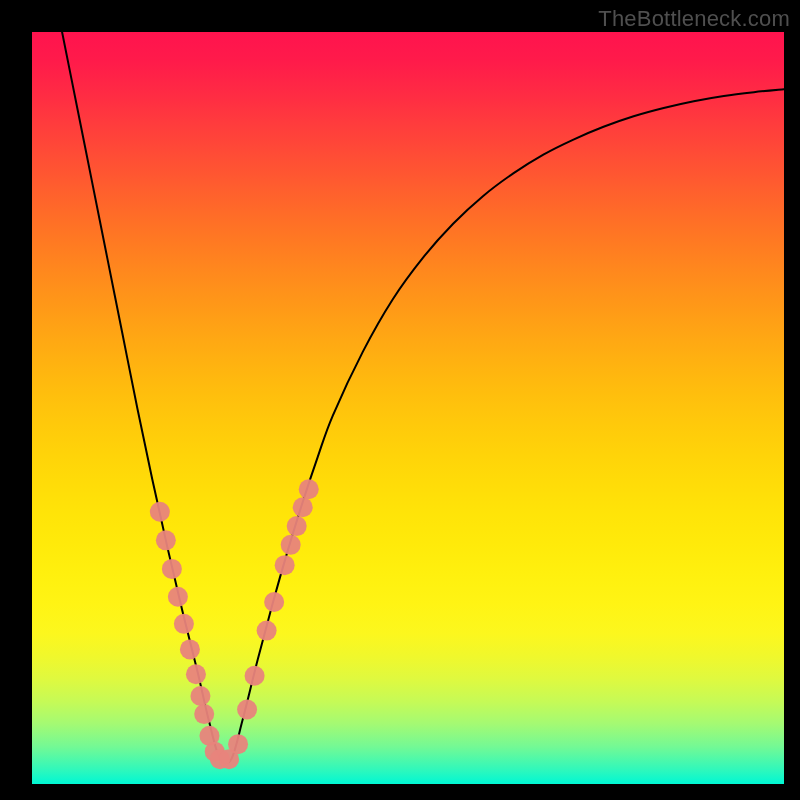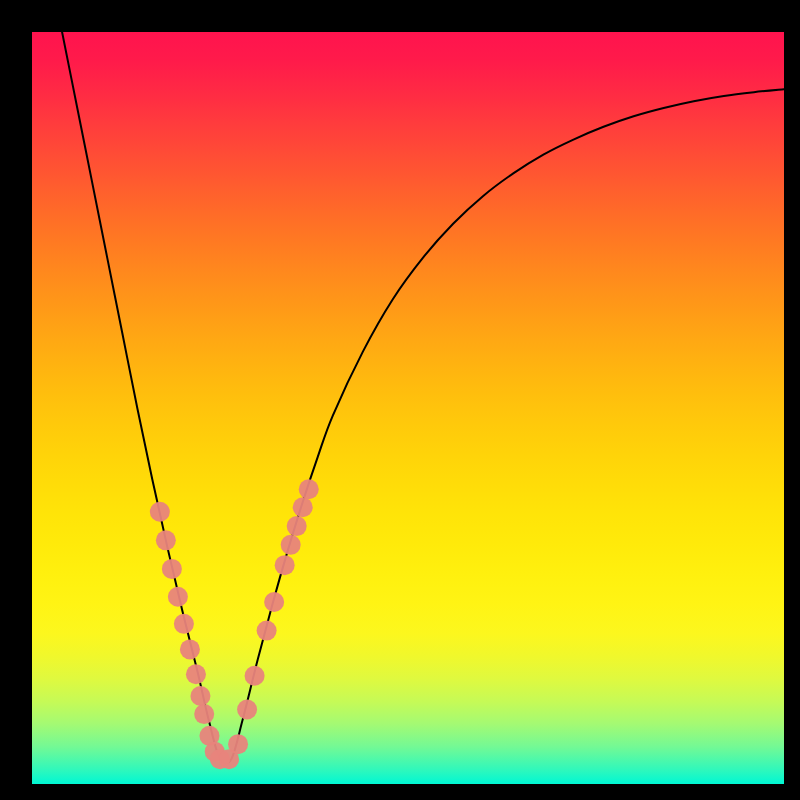--- a/index.html
+++ b/index.html
@@ -114,13 +114,14 @@
           <circle cx="234.62" cy="598.59" r="10" class="dot"></circle>
           <circle cx="242.14" cy="570.02" r="10" class="dot"></circle>
           <circle cx="252.67" cy="533.17" r="10" class="dot"></circle>
           <circle cx="258.69" cy="512.86" r="10" class="dot"></circle>
           <circle cx="264.70" cy="494.06" r="10" class="dot"></circle>
           <circle cx="270.72" cy="475.26" r="10" class="dot"></circle>
           <circle cx="276.74" cy="457.22" r="10" class="dot"></circle>
         </g>
     </svg>
   </div>
+  <div class="watermark">TheBottleneck.com</div>
 </div>
 
 </body></html>

